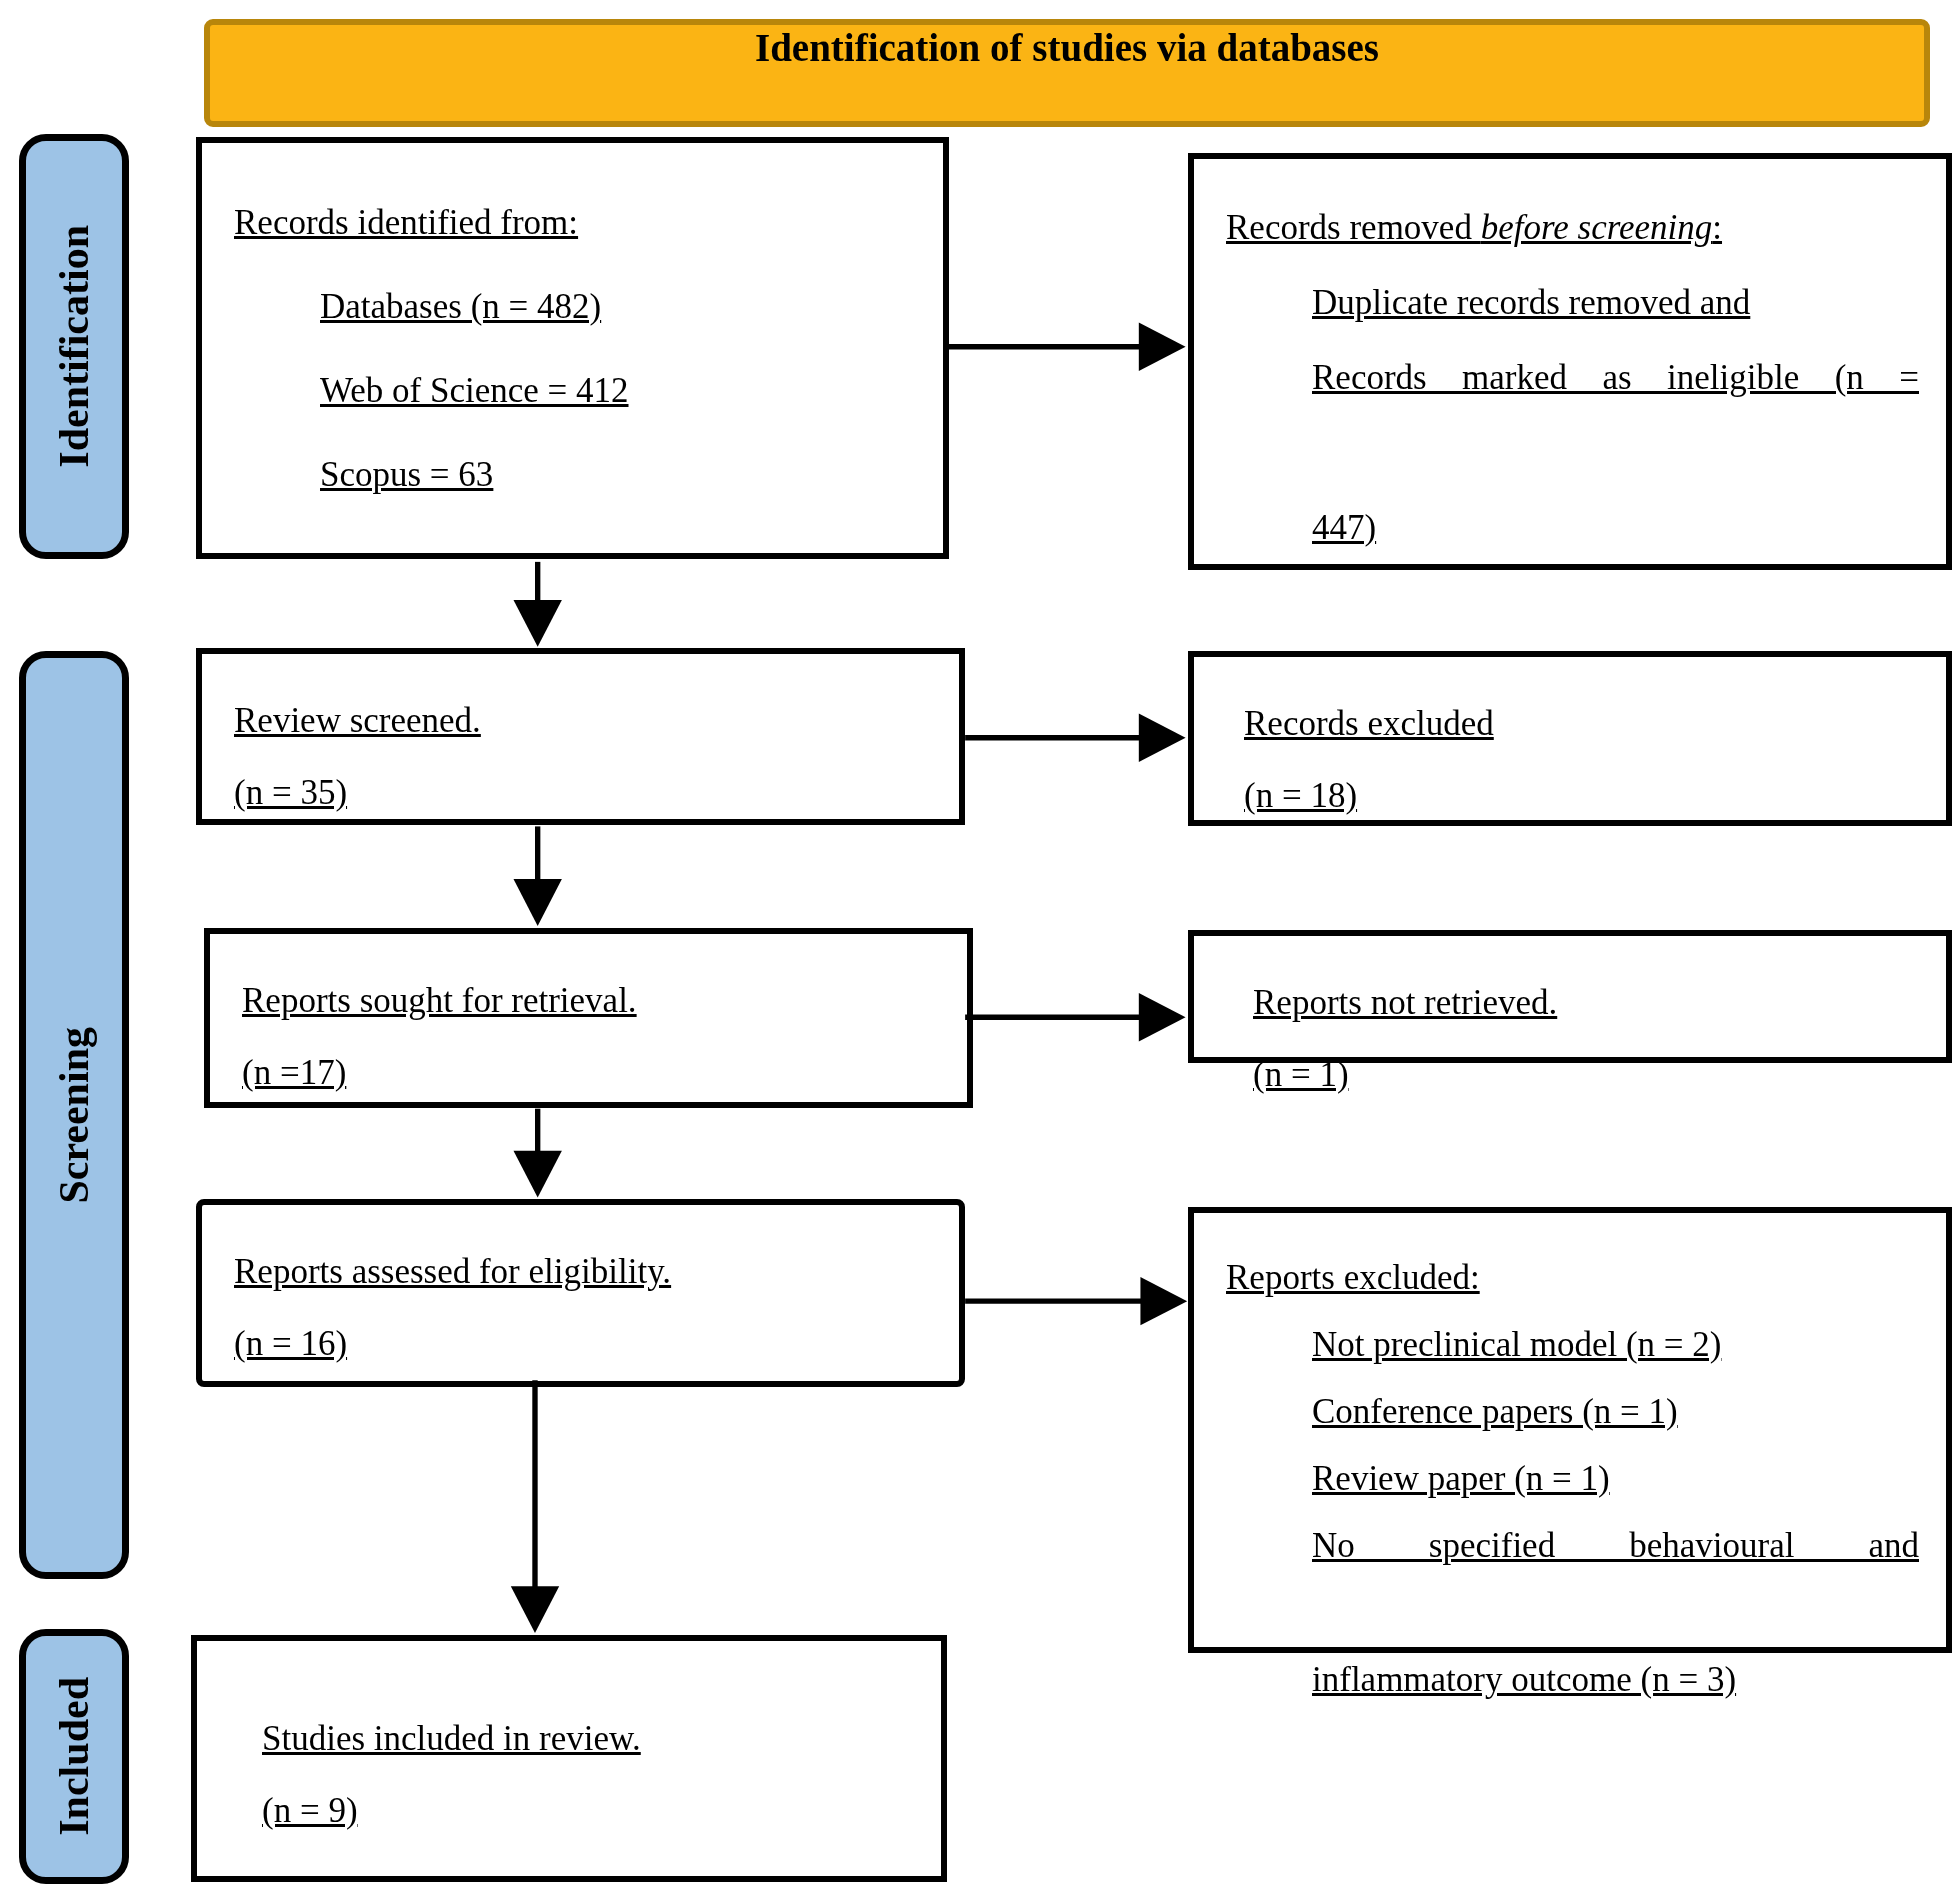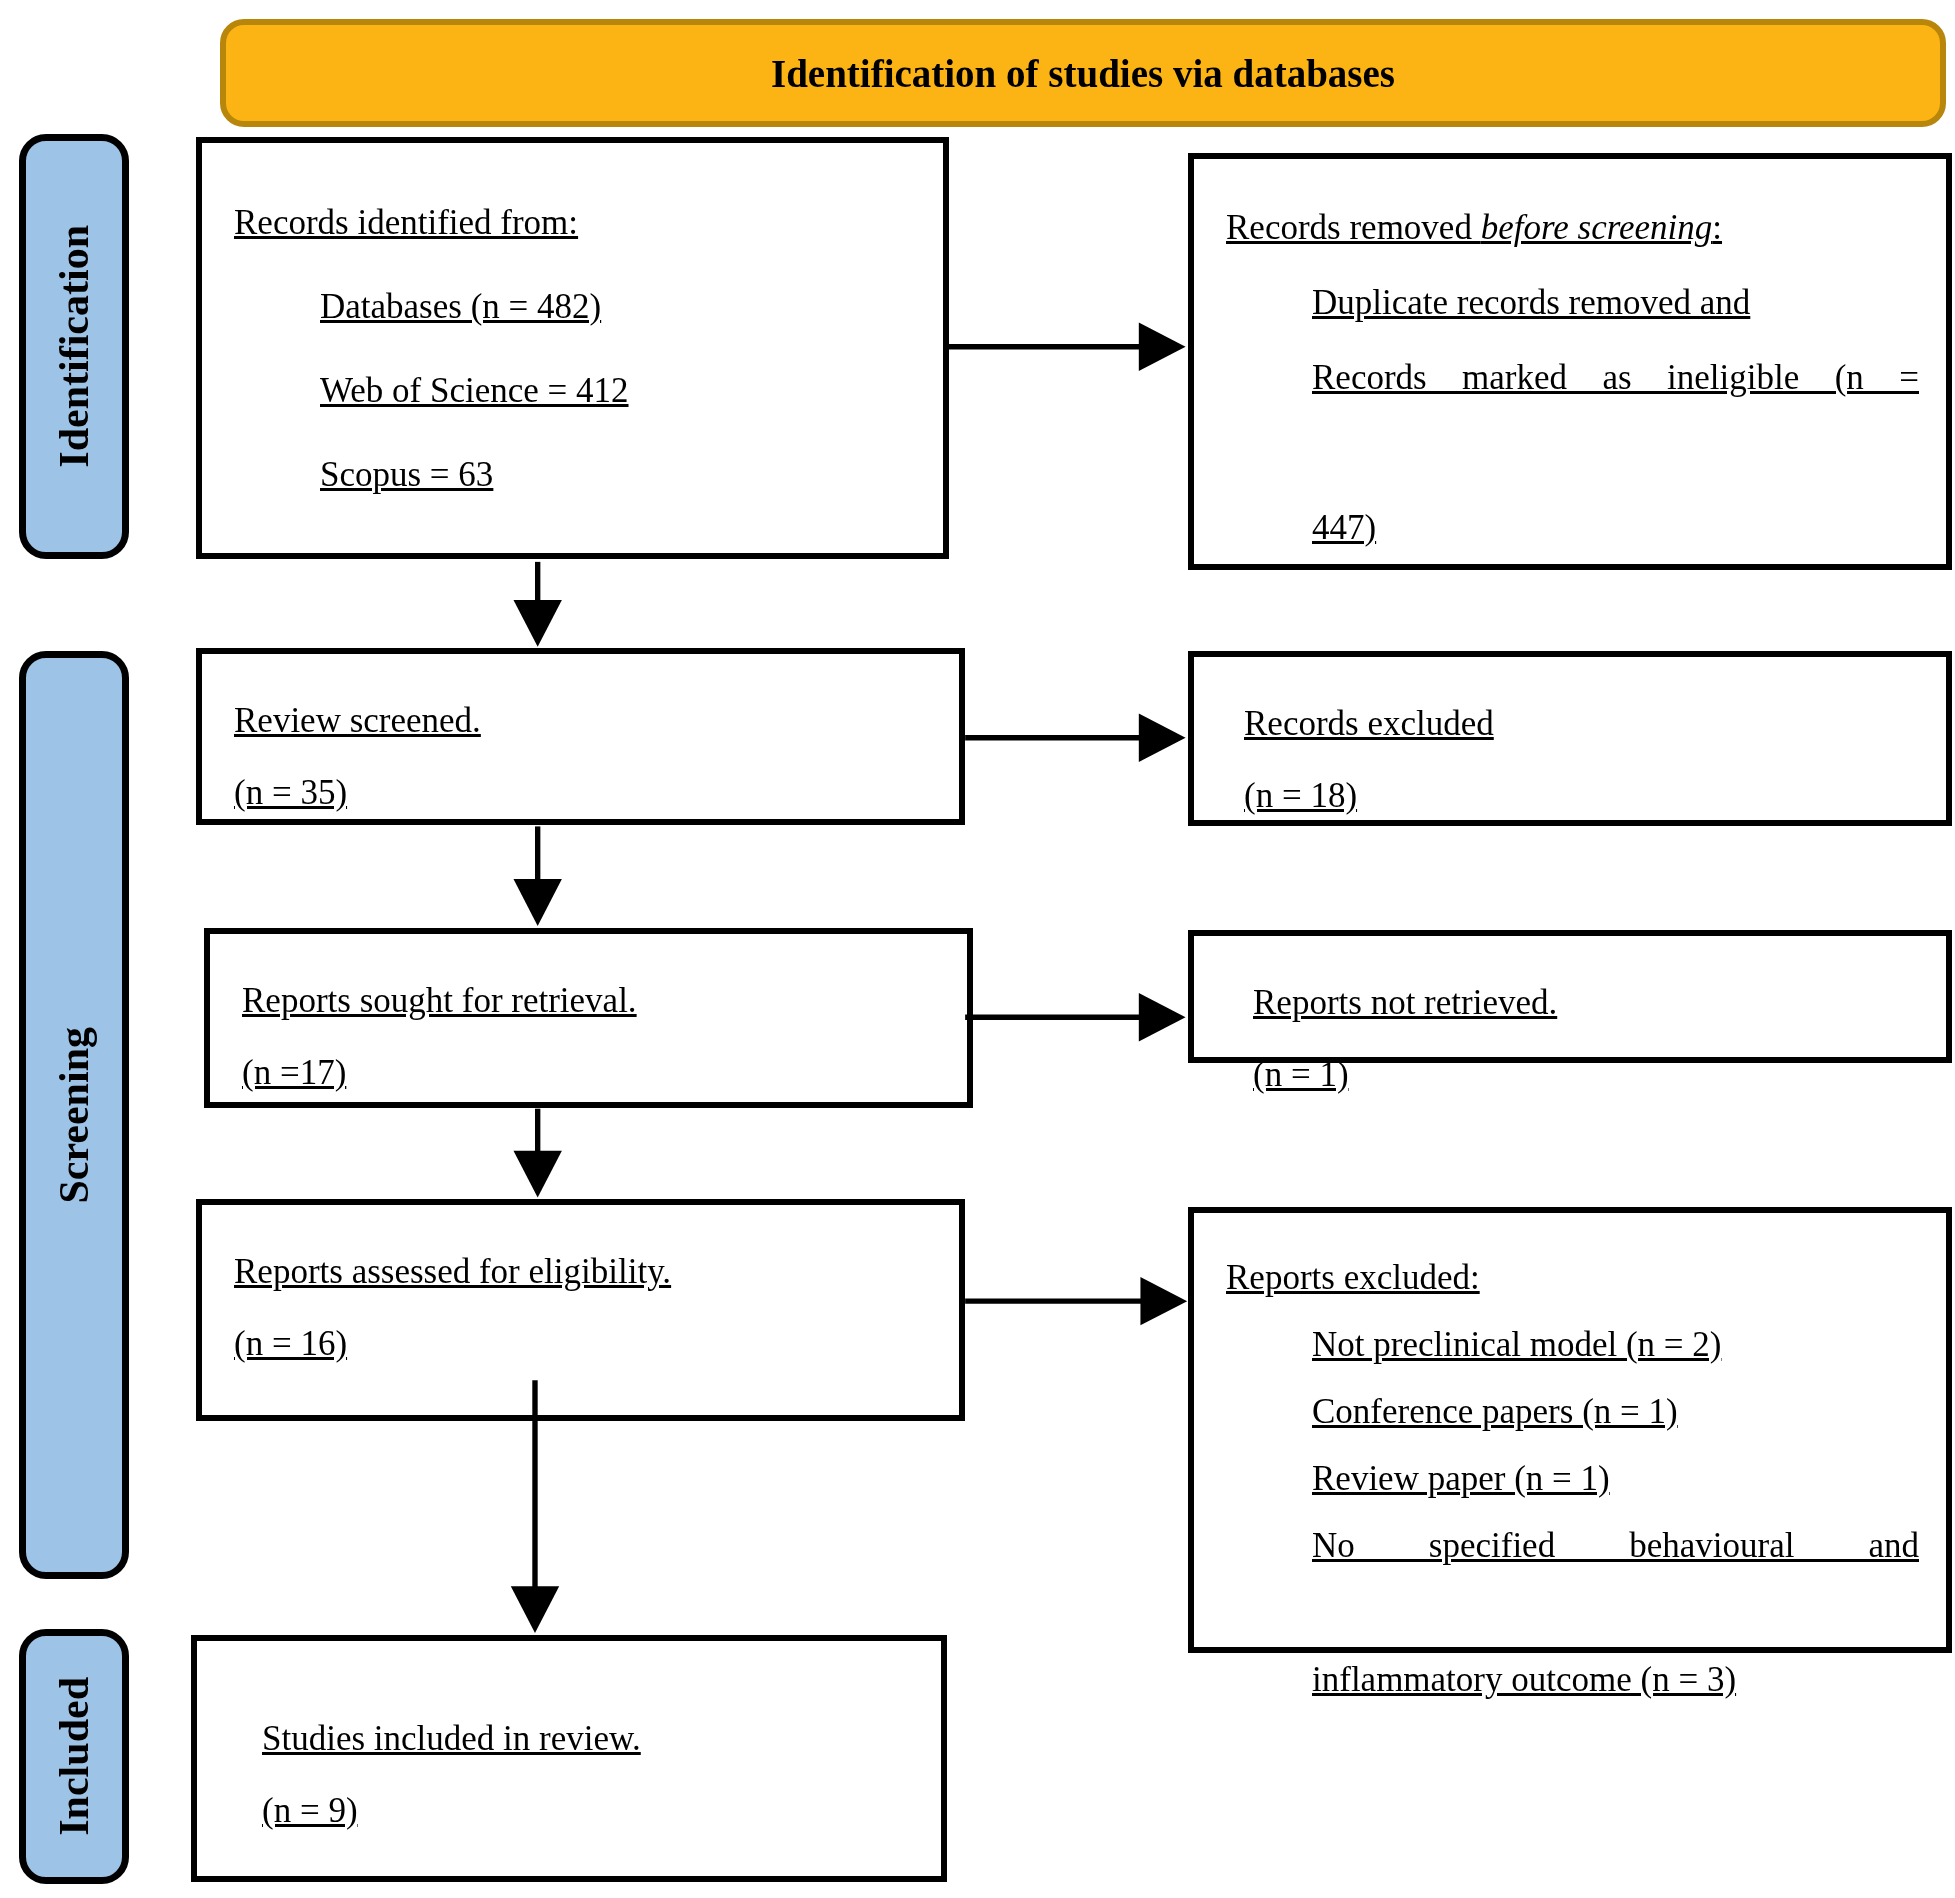--- a/index.html
+++ b/index.html
@@ -14,22 +14,22 @@
     font-family:"Liberation Serif","DejaVu Serif",serif;
     color:#000;
   }
   .stage{position:relative;width:1955px;height:1898px;background:#fff;overflow:hidden;}
 
   
   .banner{
     position:absolute;left:204px;top:19px;width:1726px;height:108px;
     background:var(--banner-fill);
     border:6.5px solid var(--banner-border);
-    border-radius:24px;box-sizing:border-box;
-    display:flex;align-items:center;justify-content:center;margin-left:16px;
+    border-radius:9px;box-sizing:border-box;
+    display:flex;align-items:flex-start;justify-content:center;
   }
   .banner .t{font-weight:bold;font-size:39px;}
 
   
   .side{
     position:absolute;left:19px;width:110px;
     background:var(--stage-fill);
     border:7.5px solid #000;border-radius:27px;box-sizing:border-box;
     display:flex;align-items:center;justify-content:center;
   }
@@ -59,21 +59,21 @@
   #box-records-identified .ln{line-height:84px;}
   #box-records-identified .inner{padding-top:38px;}
 
   #box-records-removed{left:1188px;top:143px;width:764px;height:417px;margin-top:10px;}
   #box-records-removed .ln{line-height:75px;}
 
   #box-records-screened{left:196px;top:648px;width:769px;height:177px;}
   #box-records-excluded{left:1188px;top:651px;width:764px;height:175px;padding-left:18px;}
   #box-reports-sought{left:204px;top:928px;width:769px;height:180px;}
   #box-reports-not-retrieved{left:1188px;top:930px;width:764px;height:133px;padding-left:27px;}
-  #box-reports-assessed{left:196px;top:1199px;width:769px;height:222px;}
+  #box-reports-assessed{left:196px;top:1199px;width:769px;height:188px;border-radius:8px;}
 
   #box-reports-excluded{left:1188px;top:1207px;width:764px;height:446px;}
   #box-reports-excluded .ln{line-height:67px;}
 
   #box-studies-included{left:191px;top:1635px;width:756px;height:247px;}
   #box-studies-included .inner{padding-top:62px;margin-left:33px;}
 
   .em{font-style:italic;}
 
   

